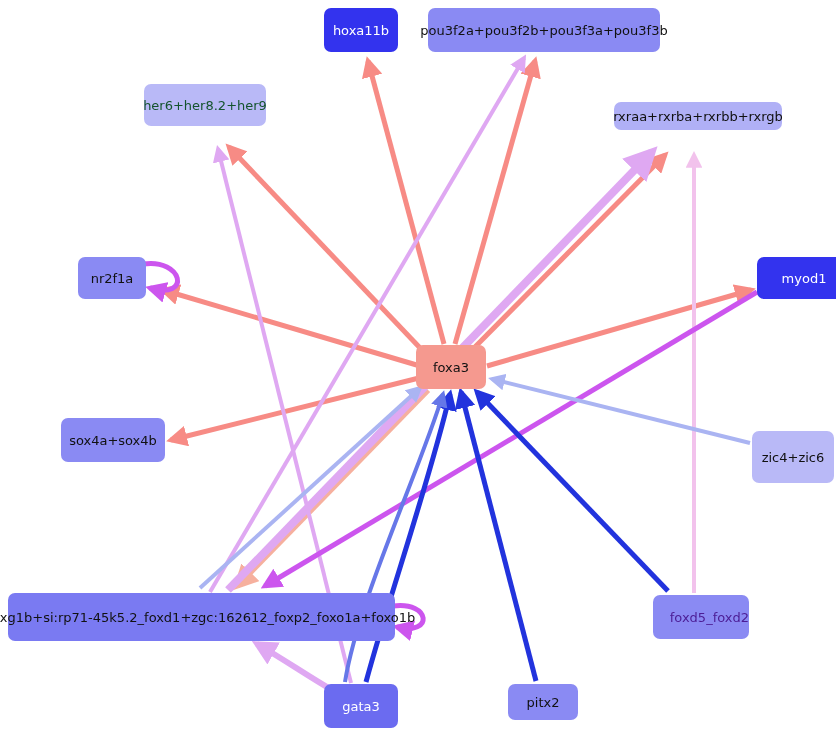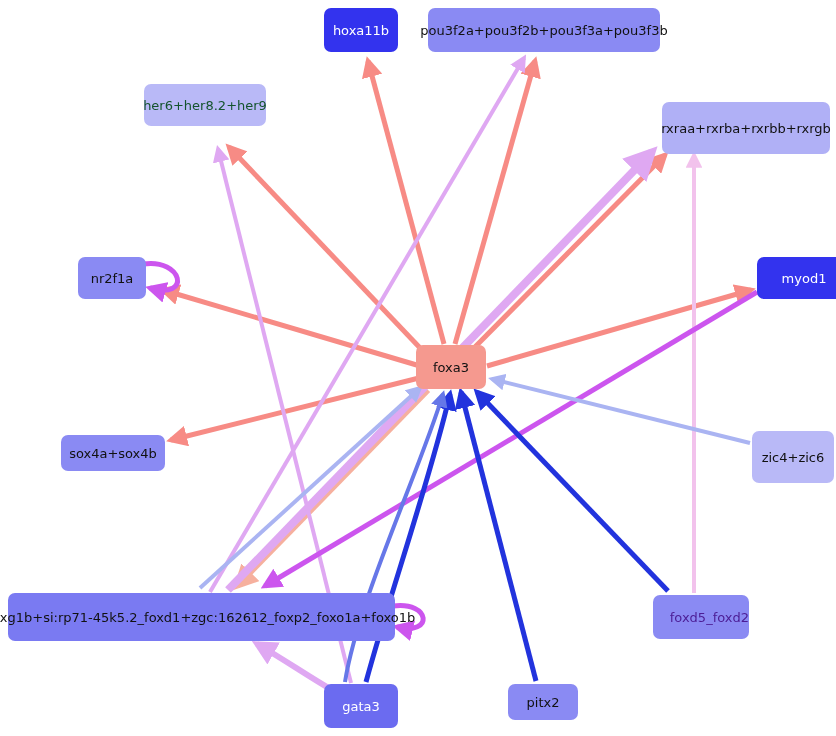--- a/index.html
+++ b/index.html
@@ -122,37 +122,37 @@
   </div>
 
   <div class="node" style="left:428px; top:8px; width:232px; height:44px; background:#8a8af3; color:#111111;">
     <span>pou3f2a+pou3f2b+pou3f3a+pou3f3b</span>
   </div>
 
   <div class="node" style="left:144px; top:84px; width:122px; height:42px; background:#b9b9f7; color:#14532d;">
     <span>her6+her8.2+her9</span>
   </div>
 
-  <div class="node" style="left:614px; top:102px; width:168px; height:52px; background:#b0b0f6; color:#111111;margin-left:48px;">
+  <div class="node" style="left:614px; top:102px; width:168px; height:28px; background:#b0b0f6; color:#111111;">
     <span>rxraa+rxrba+rxrbb+rxrgb</span>
   </div>
 
   <div class="node" style="left:78px; top:257px; width:68px; height:42px; background:#8a8af3; color:#111111;">
     <span>nr2f1a</span>
   </div>
 
   <div class="node" style="left:757px; top:257px; width:94px; height:42px; background:#3333ee; color:#ffffff;">
     <span>myod1</span>
   </div>
 
   <div class="node" style="left:416px; top:345px; width:70px; height:44px; background:#f5998f; color:#111111;">
     <span>foxa3</span>
   </div>
 
-  <div class="node" style="left:61px; top:435px; width:104px; height:36px; background:#8a8af3; color:#111111;">
+  <div class="node" style="left:61px; top:418px; width:104px; height:44px; background:#8a8af3; color:#111111;">
     <span>sox4a+sox4b</span>
   </div>
 
   <div class="node" style="left:752px; top:431px; width:82px; height:52px; background:#b9b9f7; color:#111111;">
     <span>zic4+zic6</span>
   </div>
 
   <div class="node" style="left:8px; top:593px; width:387px; height:48px; background:#7a7af2; color:#111111;">
     <span>foxg1b+si:rp71-45k5.2_foxd1+zgc:162612_foxp2_foxo1a+foxo1b</span>
   </div>

